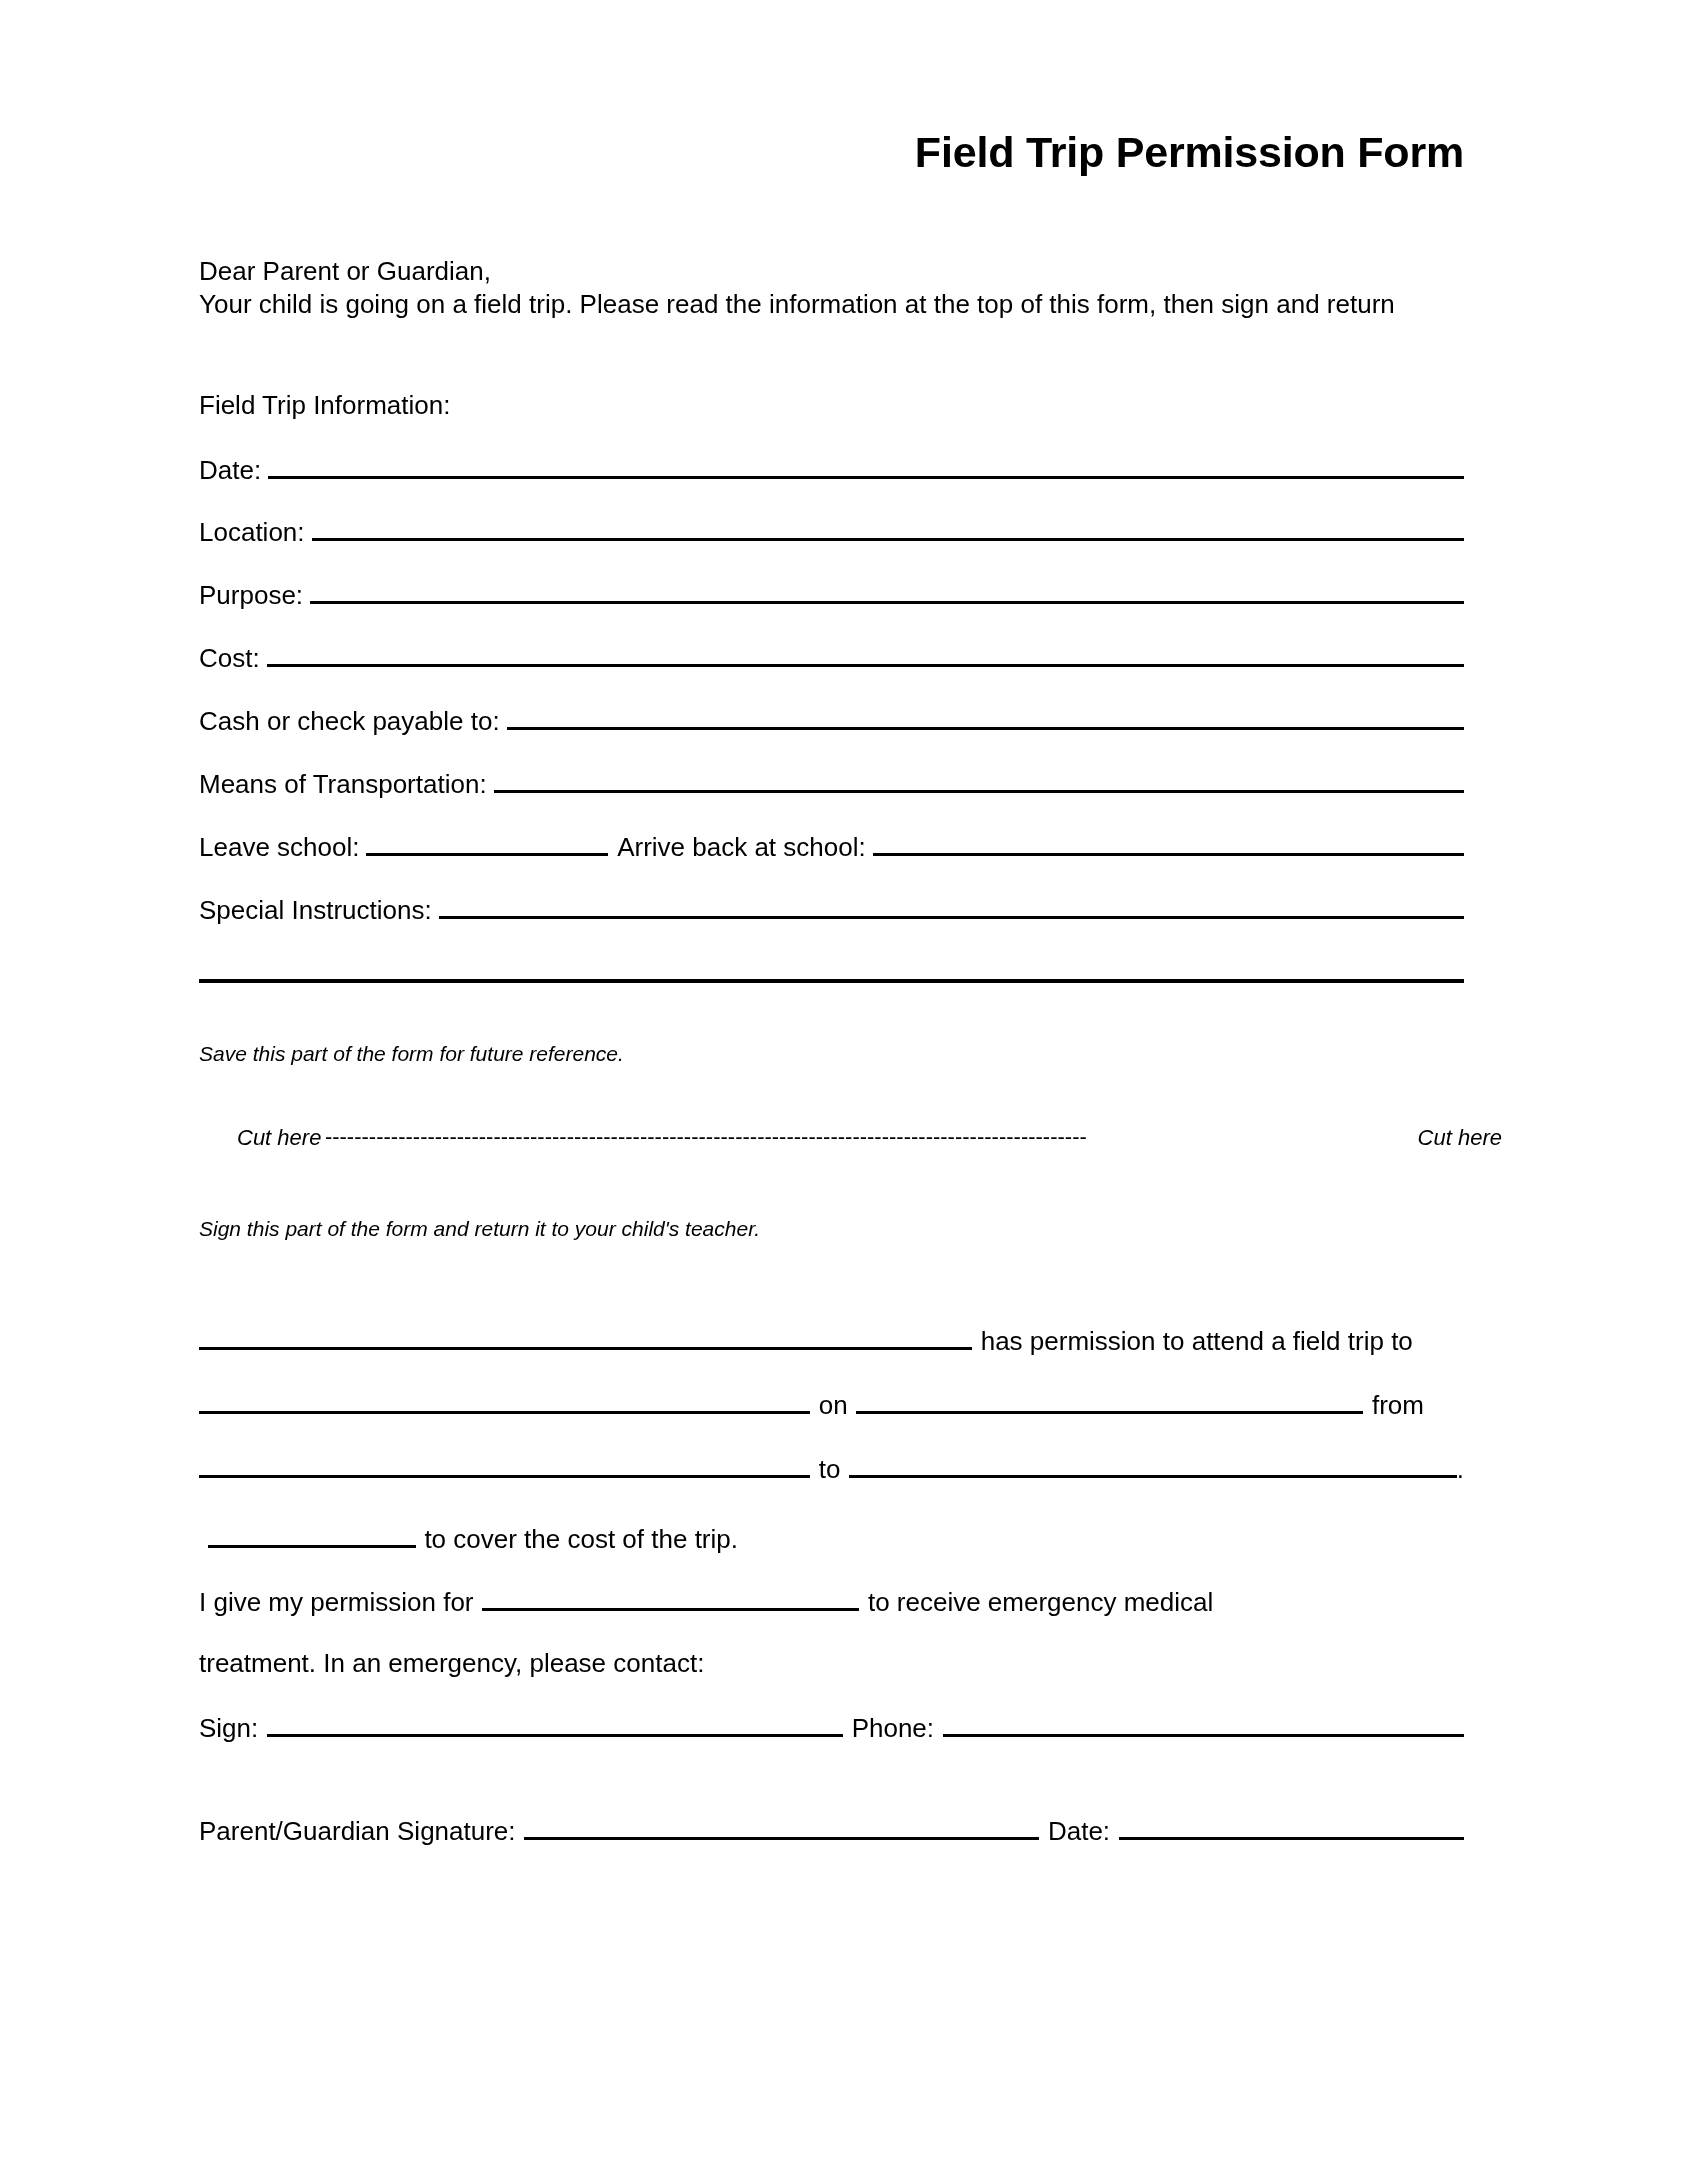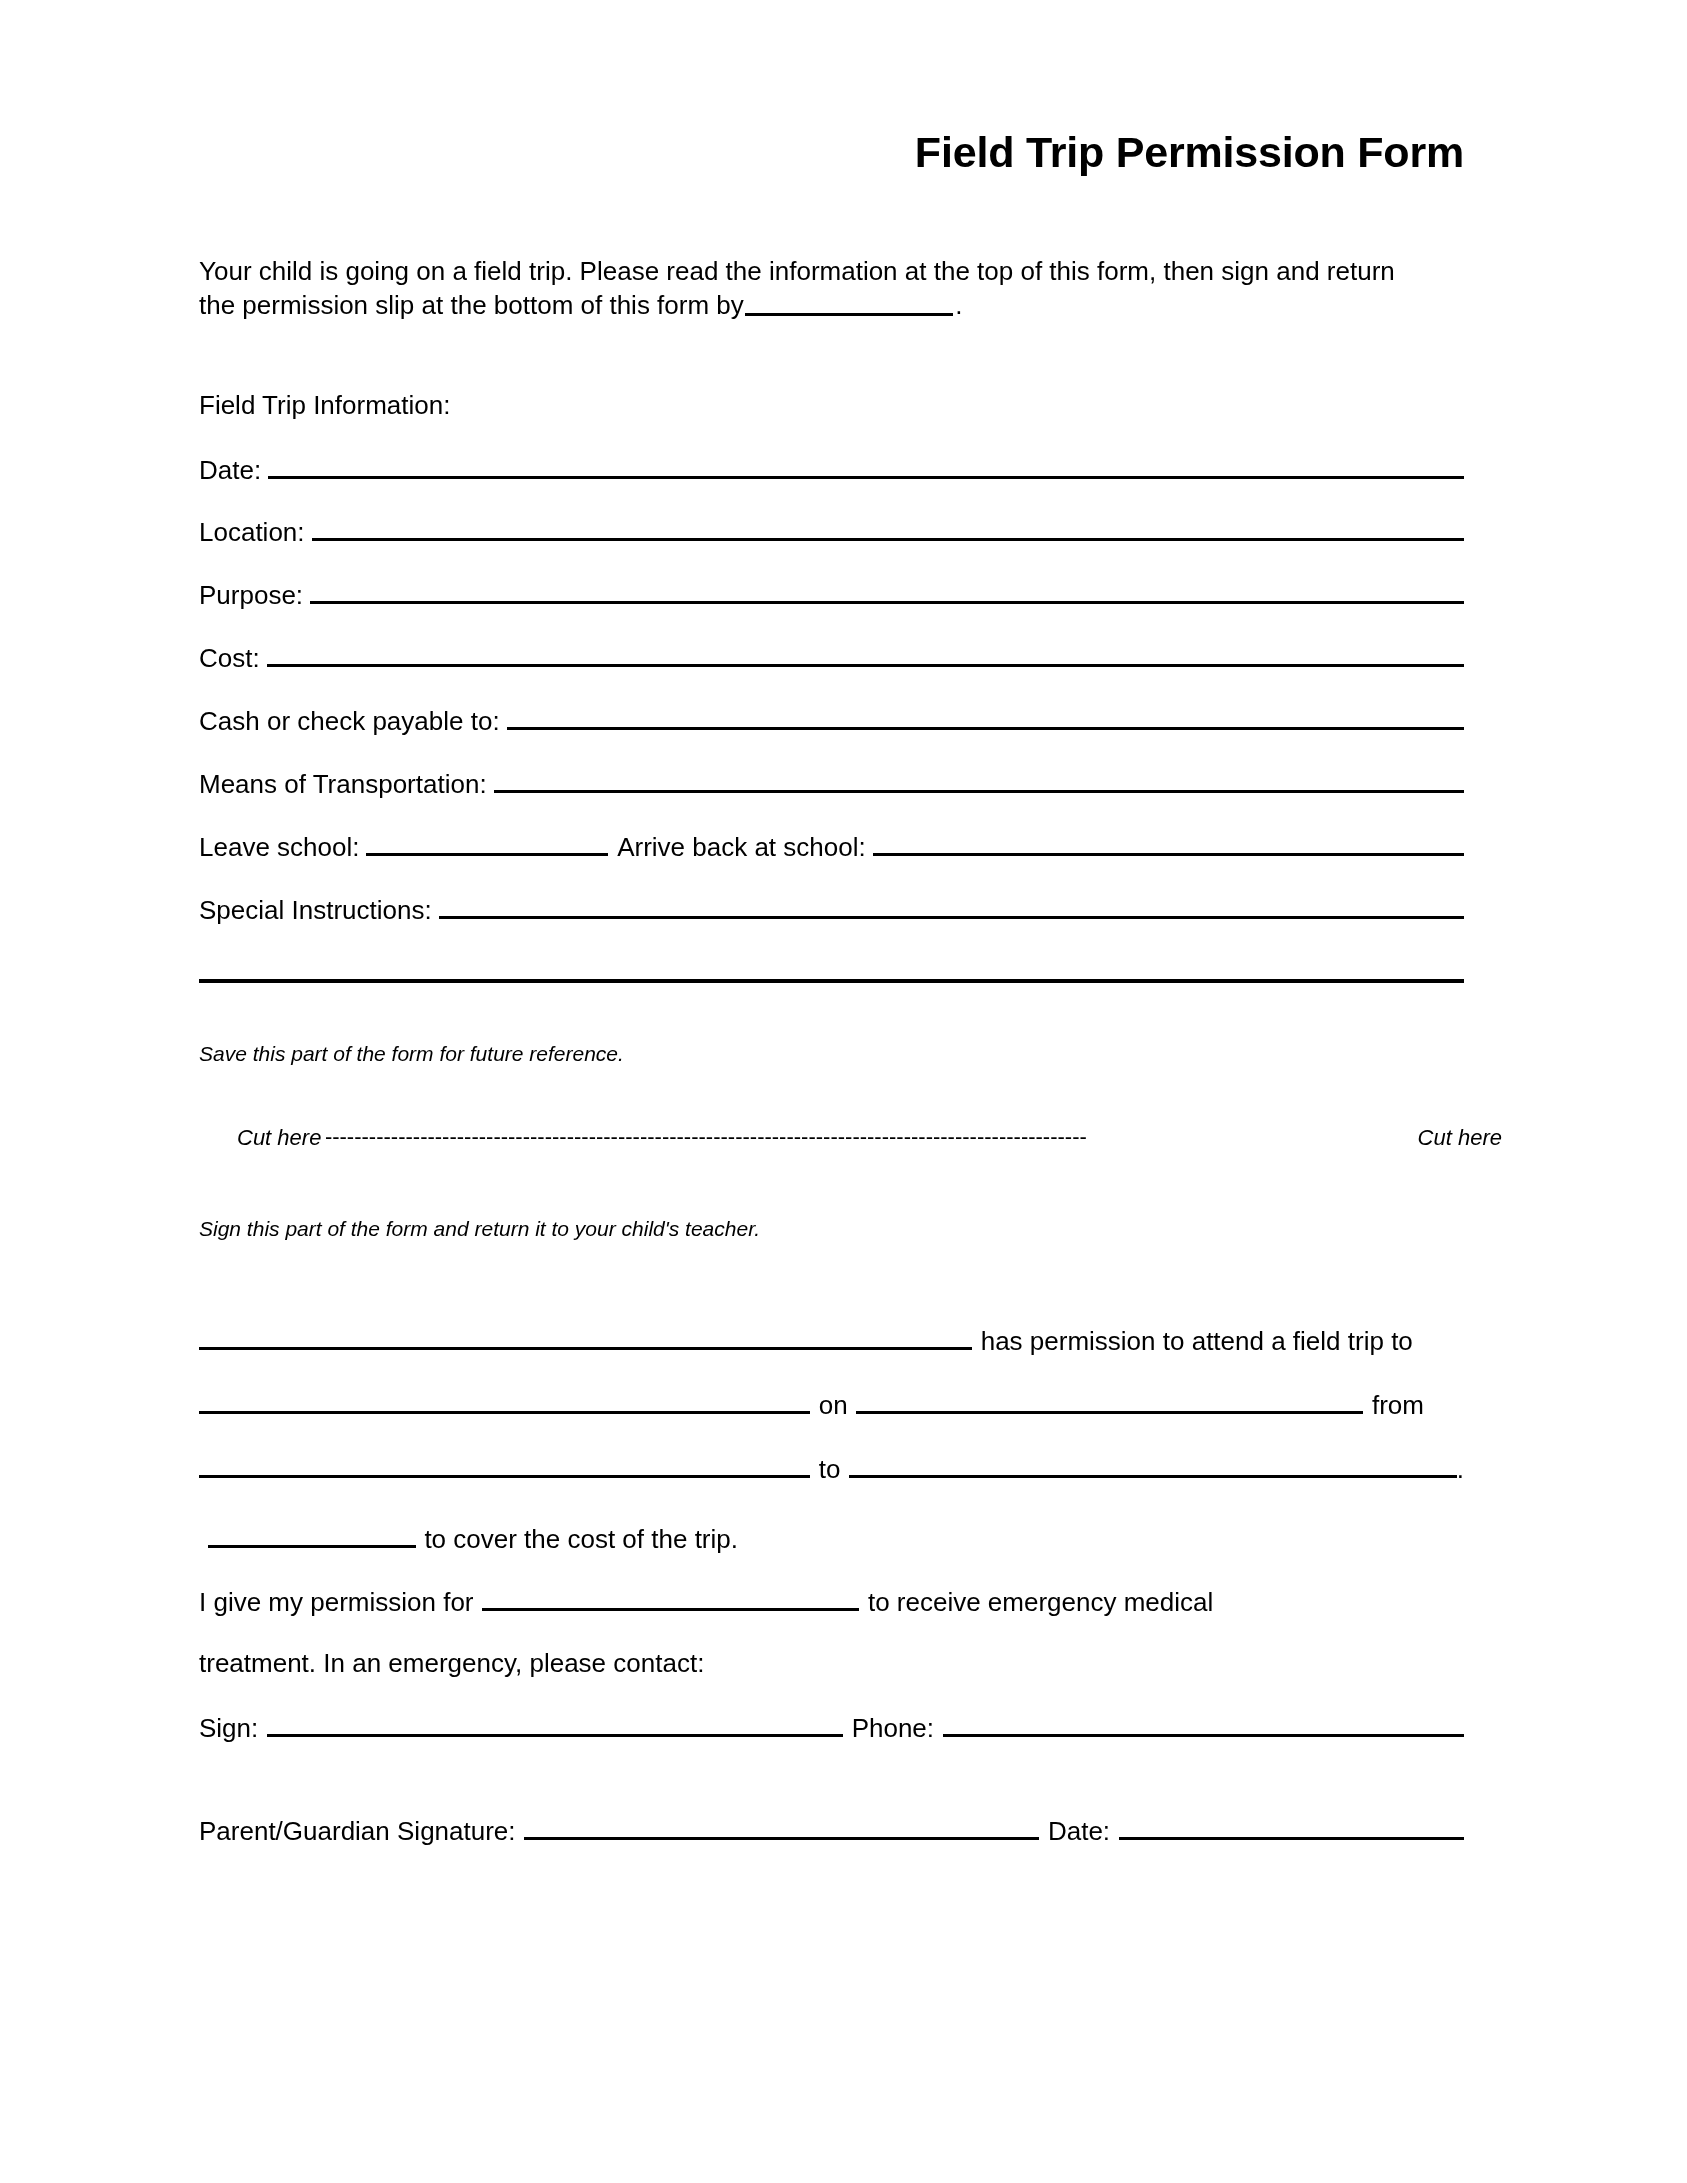--- a/index.html
+++ b/index.html
@@ -162,22 +162,22 @@
 </style>
 </head>
 <body>
 
 <div class="page">
   <div class="content">
 
     <div class="doc-title">Field Trip Permission Form</div>
 
     <div class="intro">
+      <span class="ln">Dear Parent or Guardian,</span>
       <span class="ln">Your child is going on a field trip. Please read the information at the top of this form, then sign and return</span>
-      <span class="ln"><span>the permission slip at the bottom of this form by</span><span class="blank" style="width:208px"></span><span>.</span></span>
     </div>
 
     <div class="section-label" style="top:389px">Field Trip Information:</div>
 
     <div class="field-row" style="top:452px">
       <span class="lbl">Date:</span>
       <span class="rule"></span>
     </div>
 
     <div class="field-row" style="top:514px">

